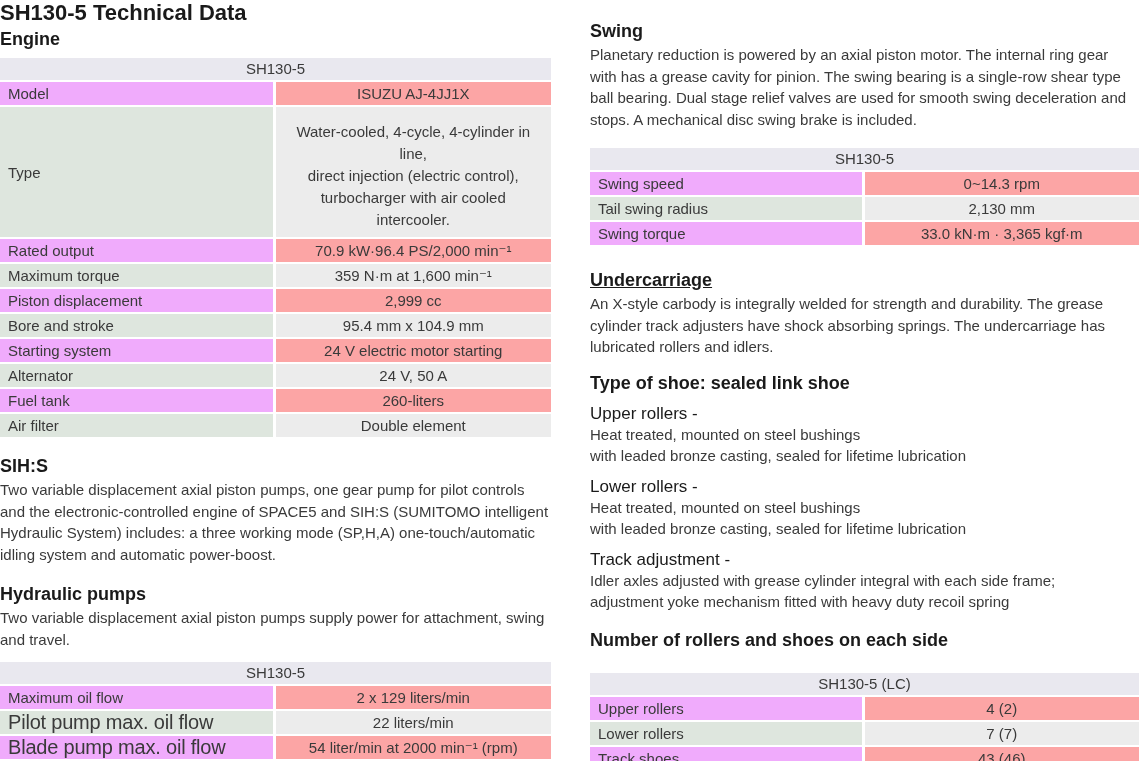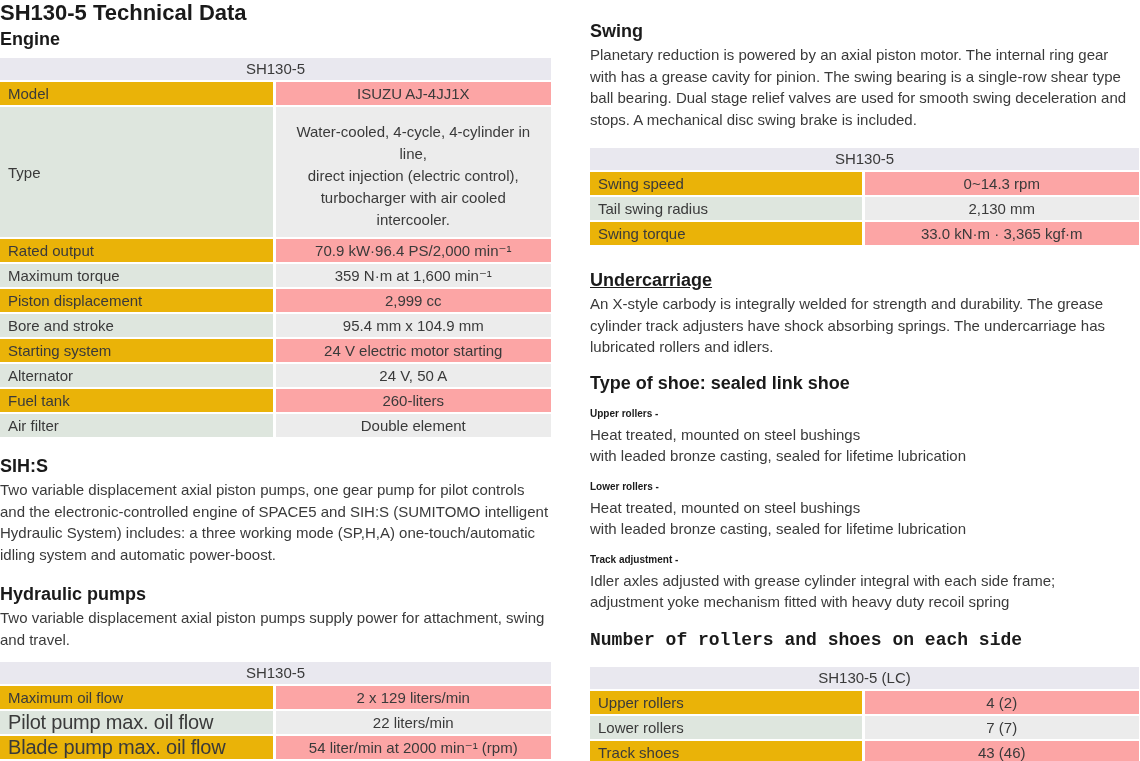--- a/index.html
+++ b/index.html
@@ -9,21 +9,21 @@
     font-family: "Liberation Sans", "DejaVu Sans", sans-serif;
     color: #3a3a3a;
   }
   .page { display: flex; width: 1140px; height: 679px; }
   .col-left  { width: 551px; flex: 0 0 551px; }
   .col-right { width: 549px; flex: 0 0 549px; margin-left: 39px; padding-top: 20px; }
 
   h1.title { font-size: 22px; line-height: 26px; font-weight: 700; color: #1a1a1a; }
   h2.sec   { font-size: 18px; line-height: 22px; font-weight: 700; color: #1a1a1a; }
   h3.sub   { font-size: 18px; line-height: 22px; font-weight: 700; color: #1a1a1a; }
-  h4.item  { font-size: 10px; line-height: 21px; font-weight: 700; color: #1a1a1a; }
+  h4.item  { font-size: 17px; line-height: 21px; font-weight: 400; color: #1a1a1a; }
   p.body   { font-size: 15px; line-height: 21.5px; color: #3a3a3a; }
   .pre     { white-space: pre-line; }
 
   
   table.spec {
     width: 100%;
     border-collapse: separate; border-spacing: 0;
     table-layout: fixed;
     font-size: 15px; color: #3a3a3a;
   }
@@ -36,42 +36,42 @@
     padding: 1px 0;
   }
   table.spec td {
     border-bottom: 2px solid #ffffff;
     padding: 1px 8px;
     line-height: 21px;
     vertical-align: middle;
   }
   table.spec td.lbl {
     width: 172px;
-    background: #eab308;
+    background: #f0abfc;
     border-right: 3px solid #ffffff;
     text-align: left;
   }
   table.spec td.val { text-align: center; background: #fca5a5; }
   table.spec tbody tr:nth-child(even) td.lbl { background: #dee6de; }
   table.spec tbody tr:nth-child(even) td.val { background: #ececec; }
   table.spec td.val.multiline { line-height: 22px; padding-top: 14px; padding-bottom: 6px; white-space: pre-line; }
   table.spec td.lbl.tight { font-size: 20px; letter-spacing: -0.2px; }
 
   
   .col-left h2.engine { margin: 2px 0 8px; }
   .col-left .sihs-h   { margin-top: 16px; margin-bottom: 2px; }
   .col-left .pumps-h  { margin-top: 18px; margin-bottom: 2px; }
   .col-left .pumps-table { margin-top: 12px; }
 
   .col-right .swing-h { margin-bottom: 2px; }
   .col-right .swing-table { margin-top: 18px; }
   .col-right .under-h { margin-top: 22px; margin-bottom: 2px; text-decoration: underline; }
   .col-right .shoe-h  { margin-top: 14px; }
   .col-right h4.item  { margin-top: 9px; }
-  .col-right .rollers-h { margin-top: 16px; margin-bottom: 16px; font-family: Liberation Mono, monospace; }
+  .col-right .rollers-h { margin-top: 16px; margin-bottom: 22px; }
 </style>
 </head>
 <body>
 
 <div class="page">
 
   <div class="col-left">
 
     <h1 class="title">SH130-5 Technical Data</h1>
 

